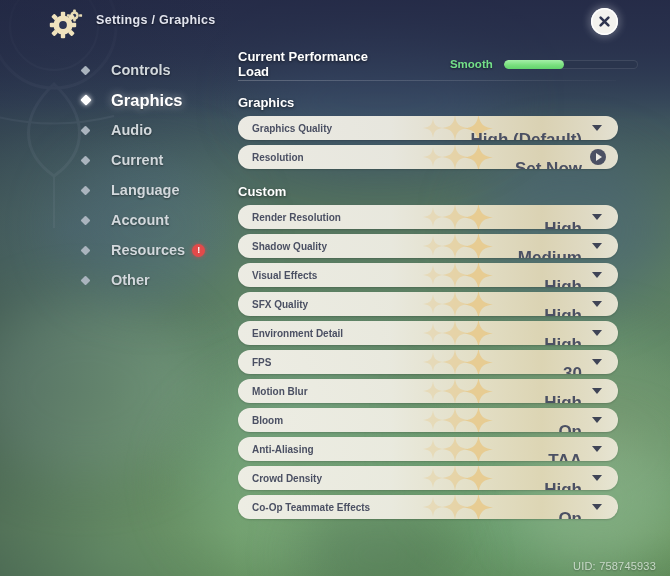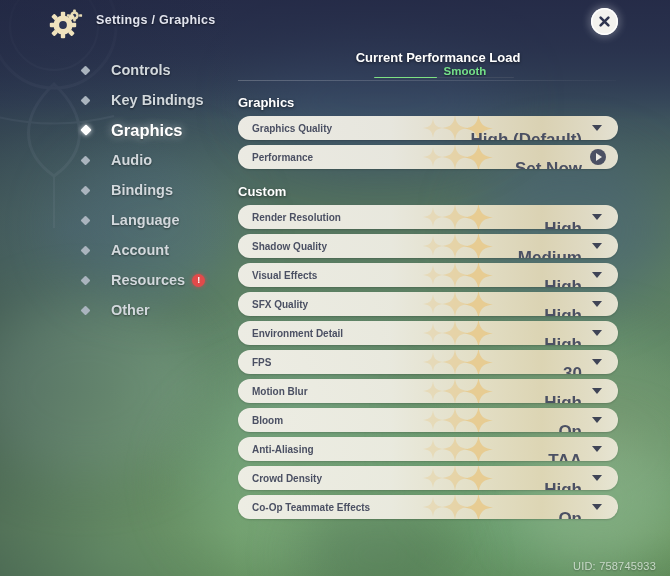--- a/index.html
+++ b/index.html
@@ -175,21 +175,20 @@
     position: absolute;
     left: 238px; top: 50px;
     width: 400px;
   }
 
   .perf-row {
     position: relative;
     height: 28px;
     display: flex;
     align-items: center;
-    flex-direction: column;
   }
   .perf-label {
     font-size: 13px;
     font-weight: bold;
     color: #ffffff;
     text-shadow: 0 1px 3px rgba(0,0,0,0.55);
   }
   .perf-status {
     margin-left: 18px;
     font-size: 11.5px;
@@ -371,35 +370,31 @@
         <path d="M3.6 3.6 L11.4 11.4 M11.4 3.6 L3.6 11.4" stroke="#2f3550" stroke-width="2.6" stroke-linecap="round"></path>
       </svg>
     </div>
   </div>
 
   <div class="sidebar" id="sidebar">
       <div class="nav-item">
         <span class="nav-diamond"></span>
         <span class="nav-label">Controls</span>
       </div>
+      <div class="nav-item active">
+        <span class="nav-diamond"></span>
+        <span class="nav-label">Graphics</span>
+      </div>
       <div class="nav-item">
         <span class="nav-diamond"></span>
-        <span class="nav-label">Key Bindings</span>
-      </div>
-      <div class="nav-item active">
-        <span class="nav-diamond"></span>
-        <span class="nav-label">Graphics</span>
+        <span class="nav-label">Audio</span>
       </div>
       <div class="nav-item">
         <span class="nav-diamond"></span>
-        <span class="nav-label">Audio</span>
-      </div>
-      <div class="nav-item">
-        <span class="nav-diamond"></span>
-        <span class="nav-label">Bindings</span>
+        <span class="nav-label">Current</span>
       </div>
       <div class="nav-item">
         <span class="nav-diamond"></span>
         <span class="nav-label">Language</span>
       </div>
       <div class="nav-item">
         <span class="nav-diamond"></span>
         <span class="nav-label">Account</span>
       </div>
       <div class="nav-item">
@@ -444,21 +439,21 @@
           <div class="setting-row">
             <svg class="sparkle spark-1" viewBox="0 0 40 40">
               <path d="M20 0 C21.6 13.6 26.4 18.4 40 20 C26.4 21.6 21.6 26.4 20 40 C18.4 26.4 13.6 21.6 0 20 C13.6 18.4 18.4 13.6 20 0 Z" fill="#e8c98a"></path>
             </svg>
             <svg class="sparkle spark-2" viewBox="0 0 40 40">
               <path d="M20 0 C21.6 13.6 26.4 18.4 40 20 C26.4 21.6 21.6 26.4 20 40 C18.4 26.4 13.6 21.6 0 20 C13.6 18.4 18.4 13.6 20 0 Z" fill="#e8c98a"></path>
             </svg>
             <svg class="sparkle spark-3" viewBox="0 0 40 40">
               <path d="M20 0 C21.6 13.6 26.4 18.4 40 20 C26.4 21.6 21.6 26.4 20 40 C18.4 26.4 13.6 21.6 0 20 C13.6 18.4 18.4 13.6 20 0 Z" fill="#e8c98a"></path>
             </svg>
-            <span class="row-label">Performance</span>
+            <span class="row-label">Resolution</span>
             <span class="row-value">Set Now</span>
             <span class="play-icon"></span>
           </div>
         </div>
         <div class="section-title custom">Custom</div>
         <div class="rows">
           <div class="setting-row">
             <svg class="sparkle spark-1" viewBox="0 0 40 40">
               <path d="M20 0 C21.6 13.6 26.4 18.4 40 20 C26.4 21.6 21.6 26.4 20 40 C18.4 26.4 13.6 21.6 0 20 C13.6 18.4 18.4 13.6 20 0 Z" fill="#e8c98a"></path>
             </svg>

